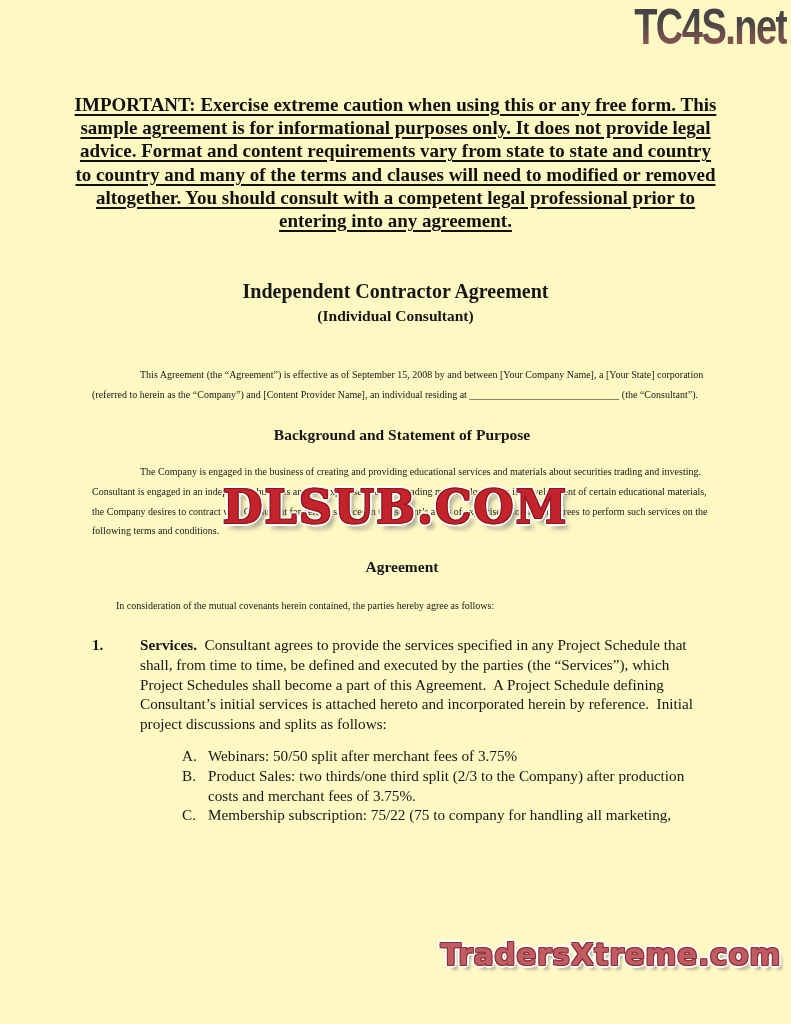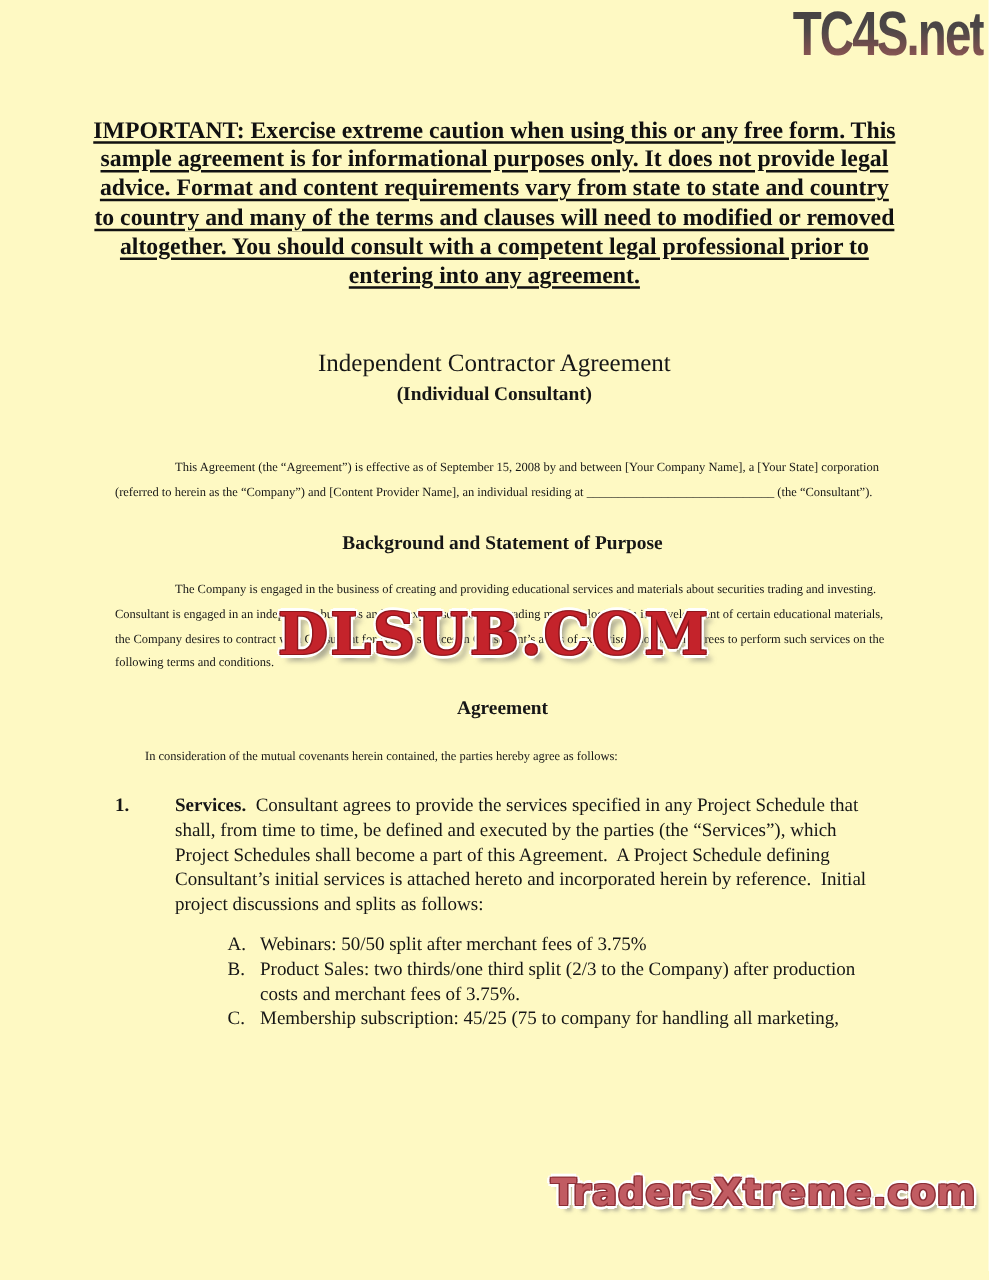--- a/index.html
+++ b/index.html
@@ -19,21 +19,21 @@
   }
 
   .disclaimer {
     margin:93px 72px 0 72px; width:647px; text-align:center;
     font-weight:bold; font-size:19px; line-height:23.2px;
     text-decoration:underline; text-decoration-thickness:2px; text-underline-offset:3px;
     color:#111;
   }
 
   .title-block { margin-top:48px; text-align:center; }
-  .doc-title    { font-size:20px; font-weight:normal; }
+  .doc-title    { font-size:20px; font-weight:bold; }
   .doc-subtitle { font-size:15.5px; font-weight:bold; margin-top:4px; }
 
   .para { margin:0 0 0 92px; font-size:10px; line-height:19.6px; white-space:pre-wrap; }
   .intro { margin-top:40px; text-indent:48px; width:624px; }
 
   .center-head { text-align:center; font-weight:bold; font-size:15.5px;padding-left:13px; }
   .bg-head { margin-top:22px; }
   .bg-body { margin-top:18px; text-indent:48px; width:628px; }
   .agreement-head { margin-top:17px; }
   .consideration { margin-top:20px; text-indent:24px; width:624px; }
@@ -105,21 +105,21 @@
       <div class="abc-item">
           <span class="abc-letter">A.</span>
           <span class="abc-text">Webinars: 50/50 split after merchant fees of 3.75%</span>
         </div>
       <div class="abc-item">
           <span class="abc-letter">B.</span>
           <span class="abc-text">Product Sales: two thirds/one third split (2/3 to the Company) after production costs and merchant fees of 3.75%.</span>
         </div>
       <div class="abc-item">
           <span class="abc-letter">C.</span>
-          <span class="abc-text">Membership subscription: 45/25 (75 to company for handling all marketing,</span>
+          <span class="abc-text">Membership subscription: 75/22 (75 to company for handling all marketing,</span>
         </div>
     </div>
   </div>
 
   <div class="dlsub">DLSUB.COM</div>
 
   <div class="traders">TradersXtreme.com</div>
 
 </div>
 

